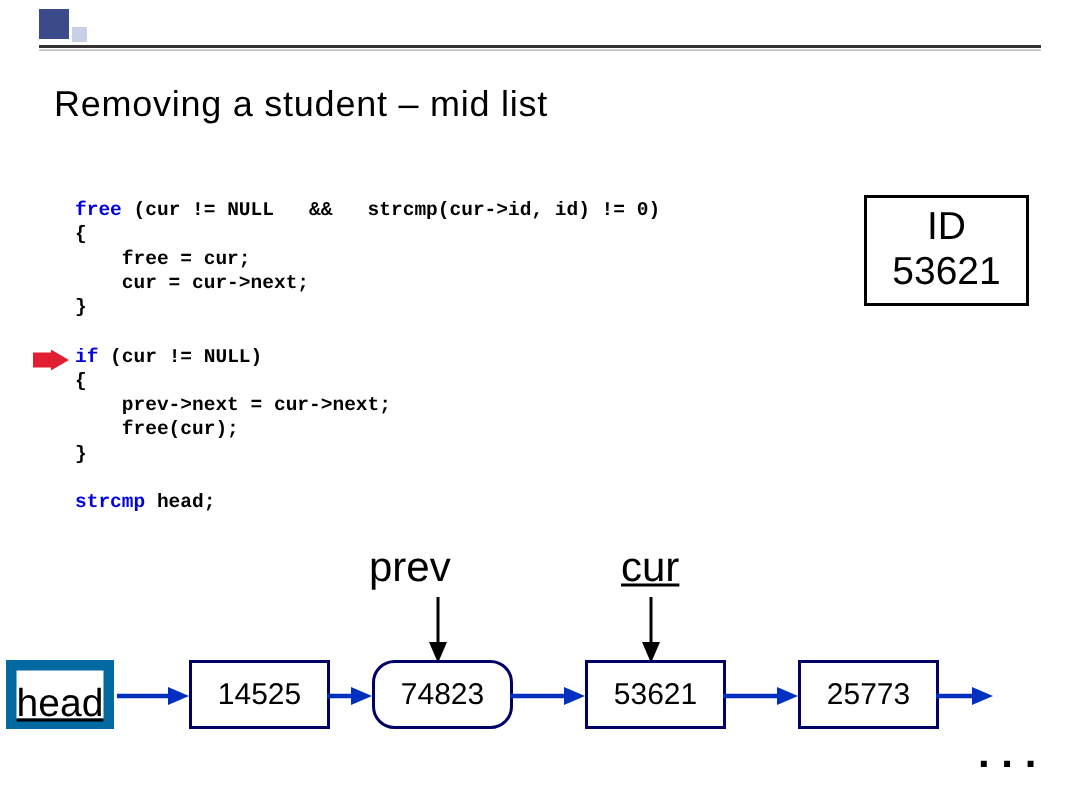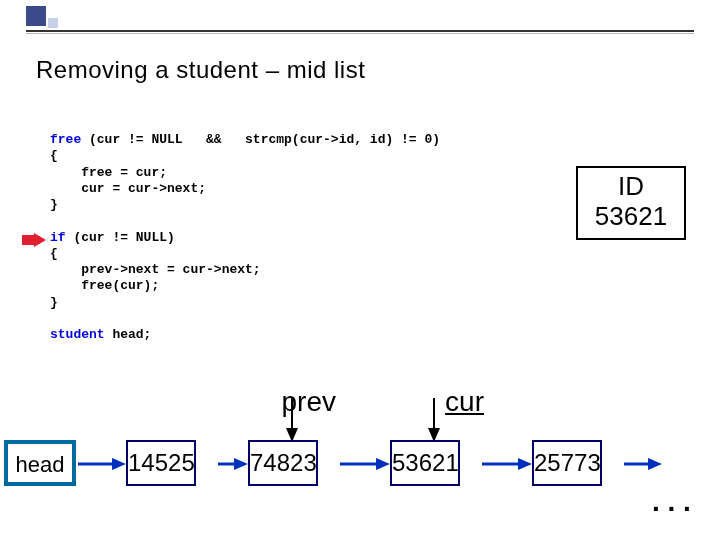--- a/index.html
+++ b/index.html
@@ -53,56 +53,55 @@
   .idbox {
     position: absolute;
     right: 34px; top: 130px;
     width: 110px;
     border: 2px solid #000;
     text-align: center;
     padding: 4px 6px 6px 6px;
     font-size: 26px;
     line-height: 1.15;
     background: #fff;
-    margin-top: 36px;
   }
 
   .ptr-label {
     position: absolute;
     font-size: 28px;
-    text-align: right;
-    margin-top: 24px;
+    text-align: left;
   }
   .prev-label { left: 246px; top: 362px; width: 90px; }
   .cur-label { left: 414px; top: 362px; width: 70px; text-decoration: underline; }
 
   .ptr-arrow {
     position: absolute;
   }
 
   .node {
     position: absolute;
     top: 440px;
-    width: 70px; height: 46px;
+    width: 94px; height: 46px;
     border: 2px solid #006; 
     background: #fff;
     text-align: center;
-    font-size: 24px;
+    font-size: 20px;
     line-height: 42px;
   }
   .headbox {
     position: absolute;
     top: 440px;
     left: 4px;
     width: 72px; height: 46px;
-    border: 4px solid #0369a1;
+    border: 7px solid #0369a1;
     background: #fff;
     text-align: center;
-    font-size: 22px;
+    font-size: 26px;
     line-height: 42px;
+    text-decoration: underline;
   }
   .link-arrow {
     position: absolute;
     top: 456px;
   }
   .dots {
     position: absolute;
     left: 652px; top: 486px;
     font-size: 28px;
     font-weight: bold;
@@ -125,21 +124,21 @@
 <span>    free = cur;</span>
 <span>    cur = cur-&gt;next;</span>
 <span>}</span>
 <span></span>
 <span class="kw">if</span><span> (cur != NULL)</span>
 <span>{</span>
 <span>    prev-&gt;next = cur-&gt;next;</span>
 <span>    free(cur);</span>
 <span>}</span>
 <span></span>
-<span class="kw">student</span><span> head;</span></div>
+<span class="kw">strcmp</span><span> head;</span></div>
 
 <div class="arrow-indicator">
   <svg width="24" height="14" viewBox="0 0 24 14">
     <polygon points="0,2 12,2 12,0 24,7 12,14 12,12 0,12" fill="#e02030"></polygon>
   </svg>
 </div>
 
 <div class="idbox">
   <div>ID</div>
   <div>53621</div>
@@ -161,21 +160,21 @@
   </svg>
 </div>
 
 <div class="headbox">
   <span>head</span>
 </div>
 
 <div class="node" style="left:126px;">
   <span>14525</span>
 </div>
-<div class="node" style="left:248px;">
+<div class="node" style="left:248px;border-radius:15px;">
   <span>74823</span>
 </div>
 <div class="node" style="left:390px;">
   <span>53621</span>
 </div>
 <div class="node" style="left:532px;">
   <span>25773</span>
 </div>
 
 <div class="link-arrow" style="left:78px;">

